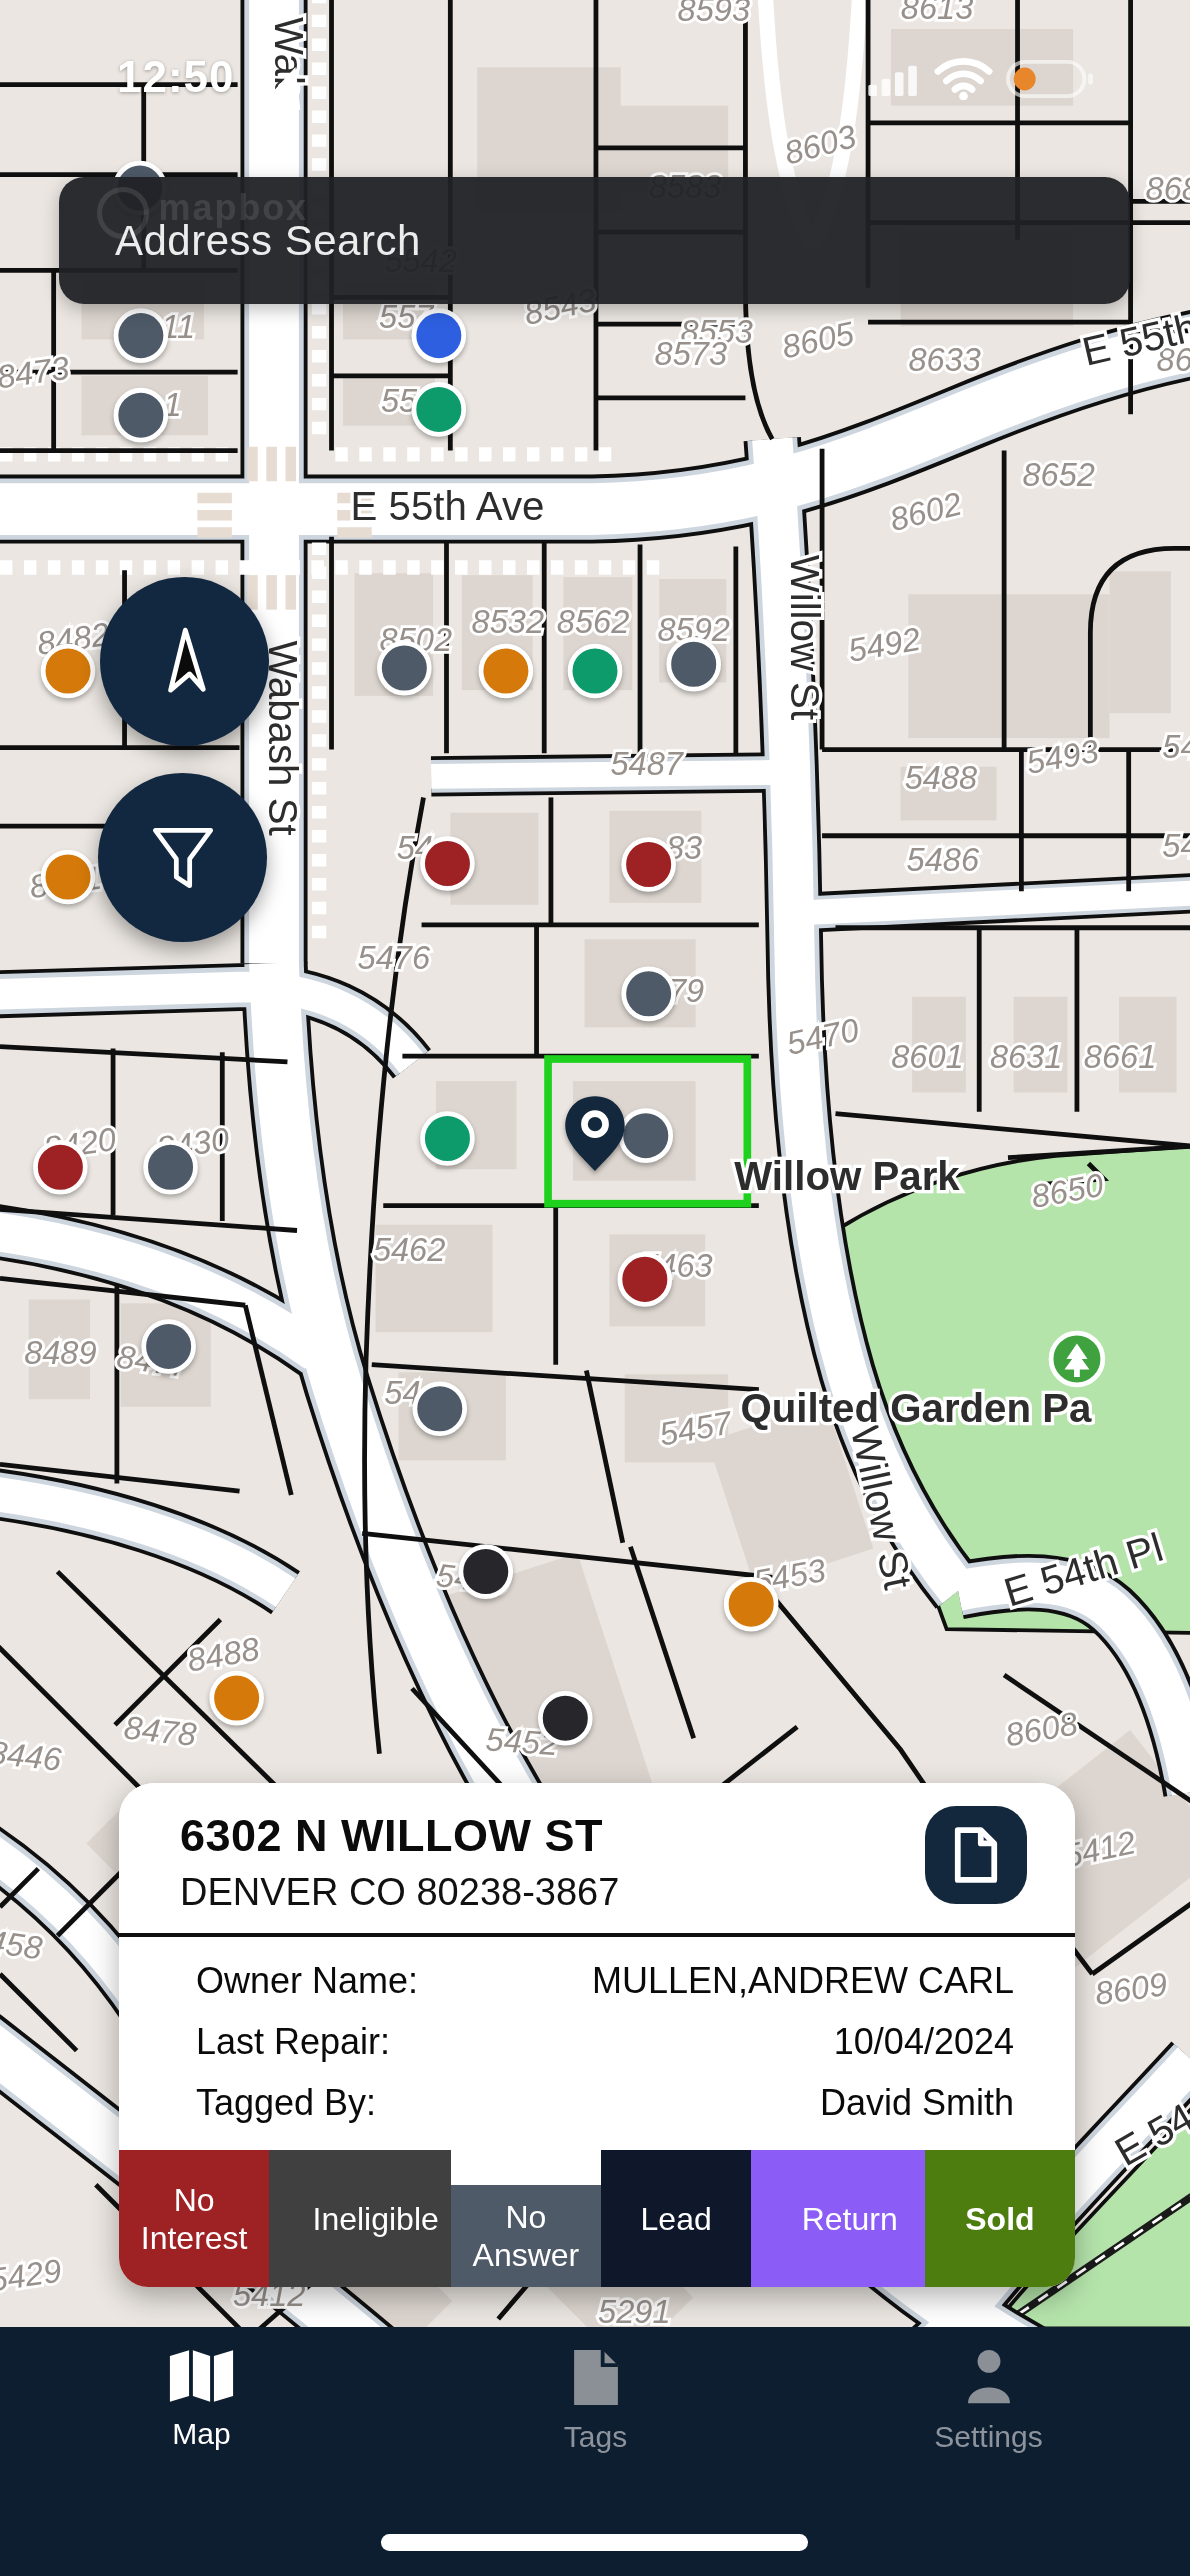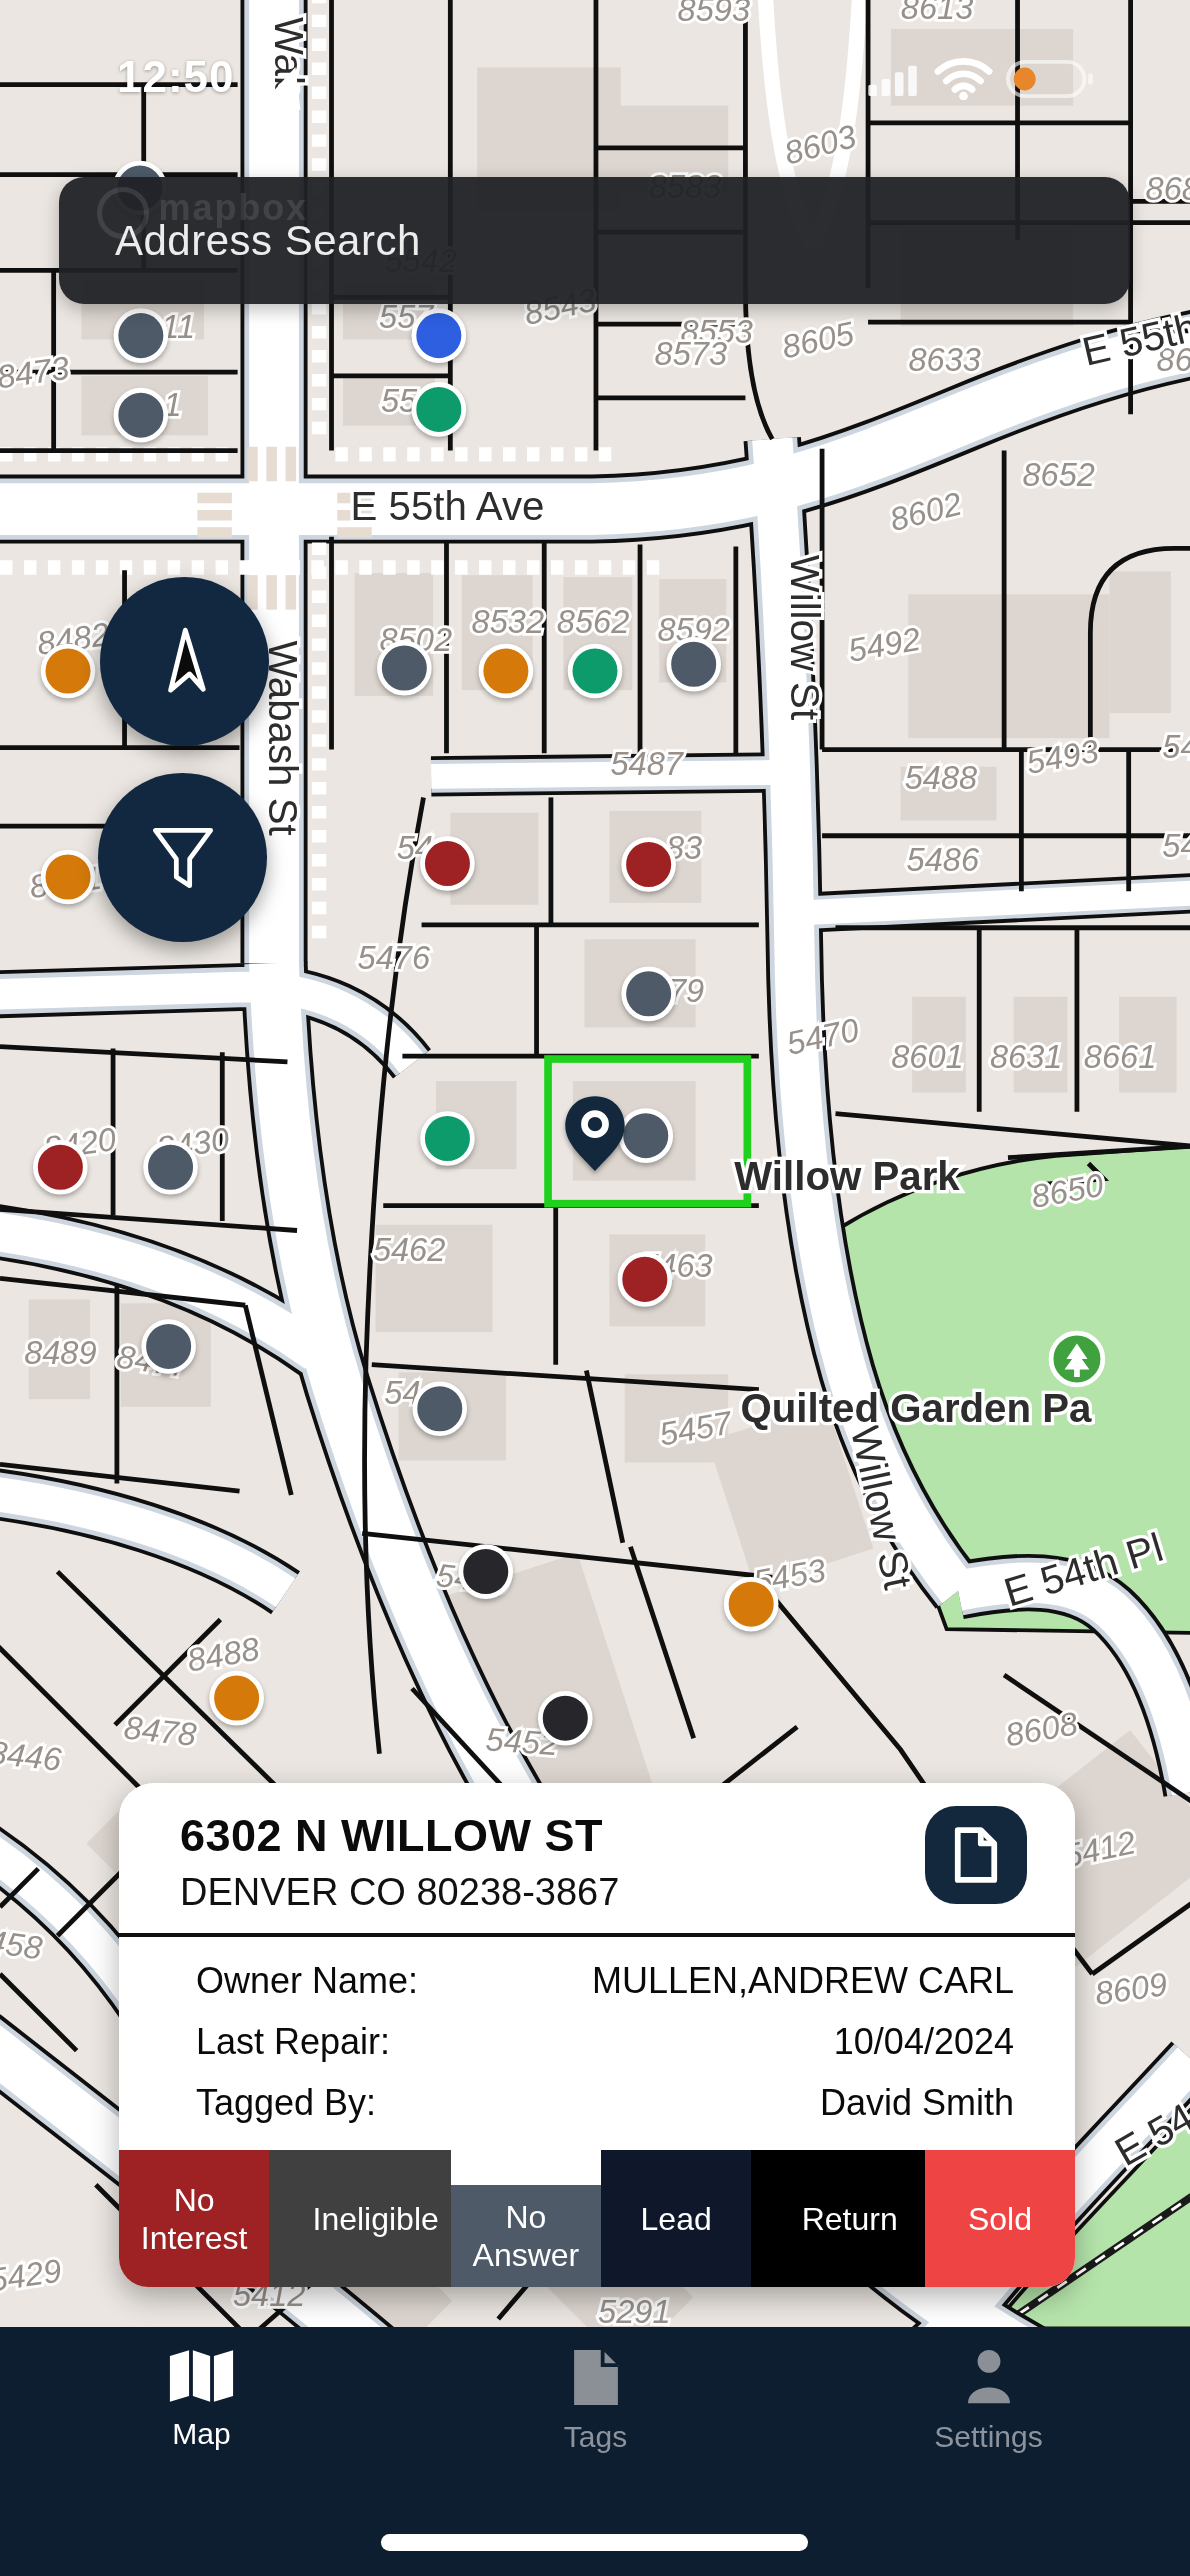--- a/index.html
+++ b/index.html
@@ -470,22 +470,22 @@
       <div class="field-row">
         <div class="field-label">Tagged By:</div>
         <div class="field-value">David Smith</div>
       </div>
     </div>
   <div class="status-row" id="status-row">
       <div class="status-btn" style="background: rgb(158, 33, 35);">No Interest</div>
       <div class="status-btn" style="background: #404040; padding-left: 39px;">Ineligible</div>
       <div class="status-btn" style="background: rgb(78, 90, 104); margin-top: 35px;">No Answer</div>
       <div class="status-btn" style="background: #0f172a;">Lead</div>
-      <div class="status-btn" style="background: #000000; padding-left: 31px;">Return</div>
-      <div class="status-btn" style="background: #ef4444;">Sold</div>
+      <div class="status-btn" style="background: #8b5cf6; padding-left: 31px;">Return</div>
+      <div class="status-btn" style="background: #4d7c0f; font-weight: bold;">Sold</div>
     </div>
 </div>
 
 <div class="bottomnav" id="bottom-nav">
     <div class="nav-item active" style="left: 77px;">
       <svg width="67" height="56" viewBox="0 0 70 58">
         <path d="M2 8 L22 2 L22 50 L2 56 Z M26 2 L44 8 L44 56 L26 50 Z M48 8 L68 2 L68 50 L48 56 Z" fill="#ffffff"></path>
       </svg>
       <div class="nav-label">Map</div>
     </div>

